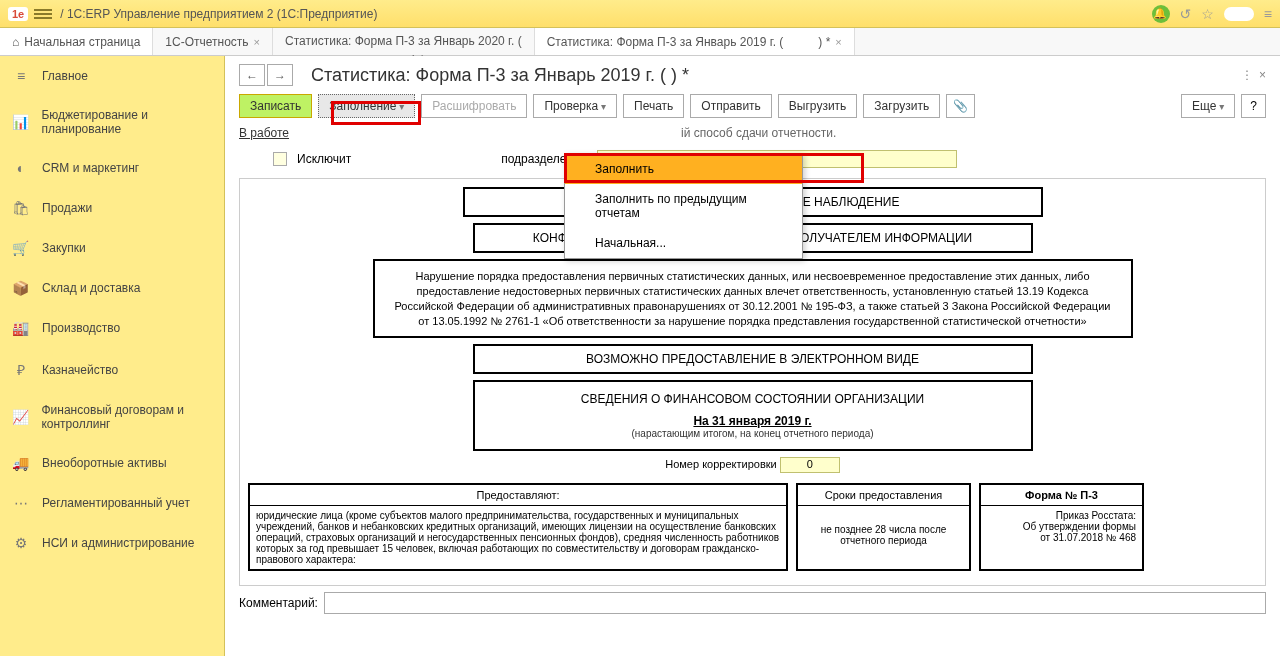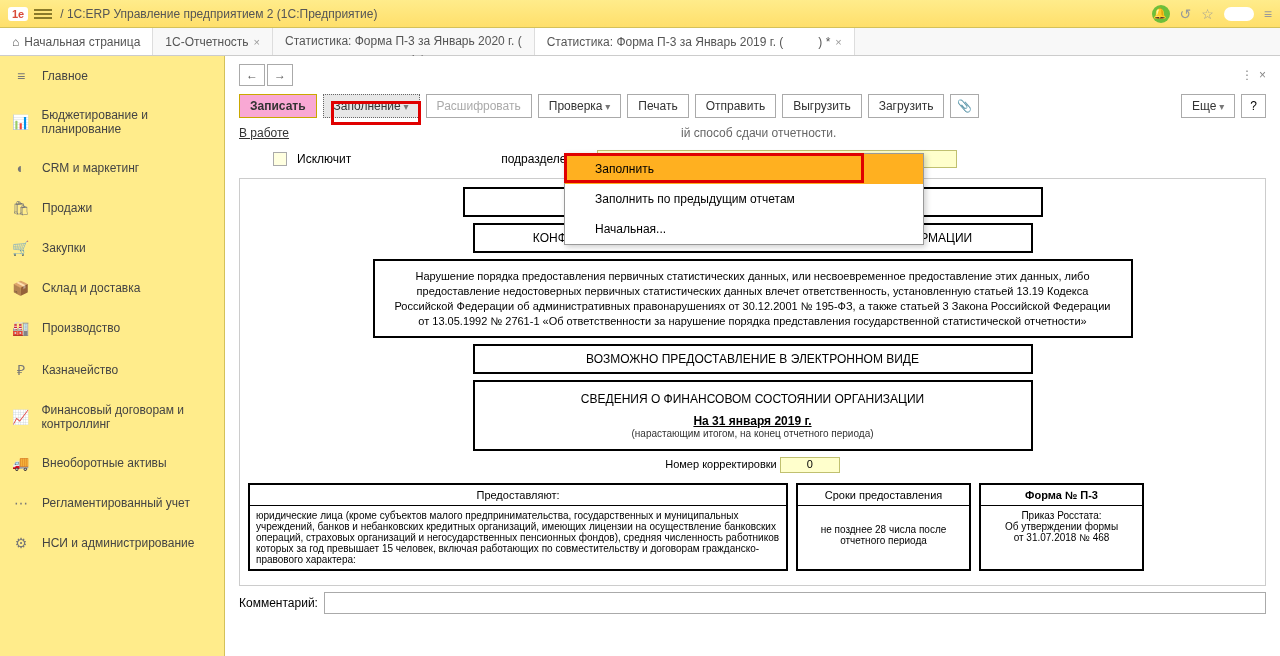--- a/index.html
+++ b/index.html
@@ -23,21 +23,21 @@
 .sidebar-item .side-ico { width: 18px; text-align: center; color: #777; font-size: 14px; }
 .content { flex: 1; position: relative; background: #fff; overflow: hidden; }
 .content-header { padding: 8px 14px 4px; display: flex; align-items: center; gap: 8px; }
 .nav-btns { display: flex; gap: 2px; }
 .nav-btn { border: 1px solid #aaa; background: #fff; width: 26px; height: 22px; display: inline-flex; align-items: center; justify-content: center; cursor: pointer; font-size: 12px; color: #555; }
 .page-title { font-size: 18px; color: #333; margin-left: 10px; }
 .content-close { margin-left: auto; display: flex; gap: 6px; color: #888; }
 .content-close span { cursor: pointer; }
 .toolbar { padding: 4px 14px; display: flex; gap: 6px; align-items: center; }
 .btn { border: 1px solid #aaa; background: #fff; padding: 4px 10px; font-size: 12px; cursor: pointer; color: #333; }
-.btn.yellow { background: #f9a8d4; border-color: #c9a800; font-weight: bold; }
+.btn.yellow { background: #bef264; border-color: #c9a800; font-weight: normal; }
 .btn.disabled { color: #aaa; }
 .btn.dropdown::after { content: " ▾"; font-size: 10px; color: #777; }
 .toolbar-right { margin-left: auto; display: flex; gap: 6px; }
 .attach-btn { border: 1px solid #aaa; padding: 4px 6px; cursor: pointer; }
 .help-btn { border: 1px solid #aaa; padding: 4px 8px; cursor: pointer; }
 .status-row { padding: 4px 14px; display: flex; align-items: center; gap: 12px; font-size: 12px; }
 .status-link { color: #333; text-decoration: underline; cursor: pointer; }
 .status-text { color: #666; }
 .form-row { padding: 6px 14px 10px; display: flex; align-items: center; gap: 10px; font-size: 12px; }
 .chk { width: 14px; height: 14px; border: 1px solid #aaa; background: #ffffe0; display: inline-block; }
@@ -50,21 +50,21 @@
 .underline { text-decoration: underline; font-weight: bold; }
 .small-note { font-size: 10px; color: #333; }
 .corr-row { text-align: center; margin: 6px 0 10px; font-size: 11px; }
 .corr-field { display: inline-block; background: #ffffcc; border: 1px solid #c0c070; width: 60px; height: 16px; text-align: center; vertical-align: middle; }
 .bottom-table { display: flex; gap: 8px; margin: 0 4px; }
 .bt-col { border: 2px solid #000; font-size: 10px; }
 .bt-head { border-bottom: 1px solid #000; padding: 4px; text-align: center; font-size: 11px; }
 .bt-body { padding: 4px 6px; }
 .comment-row { padding: 6px 14px; display: flex; align-items: center; gap: 6px; }
 .comment-field { flex: 1; border: 1px solid #aaa; height: 22px; }
-.dropdown-menu { position: absolute; top: 97px; left: 339px; width: 360px; background: #fff; border: 1px solid #999; box-shadow: 2px 2px 6px rgba(0,0,0,.2); z-index: 10; }
+.dropdown-menu { position: absolute; top: 97px; left: 339px; width: 239px; background: #fff; border: 1px solid #999; box-shadow: 2px 2px 6px rgba(0,0,0,.2); z-index: 10; }
 .dropdown-menu .m-item { padding: 8px 30px; font-size: 12px; cursor: pointer; }
 .dropdown-menu .m-item.hl { background: #ffb020; }
 .red-box { position: absolute; border: 3px solid #e00000; pointer-events: none; z-index: 20; }
 </style>
 </head>
 <body>
 
 <div class="title-bar">
   <span class="logo1c">1e</span>
   <span class="hamburger">
@@ -154,20 +154,21 @@
         <span>НСИ и администрирование</span>
       </div>
   </div>
 
   <div class="content">
     <div class="content-header">
       <div class="nav-btns">
         <span class="nav-btn">←</span>
         <span class="nav-btn">→</span>
       </div>
+      <span class="page-title">Статистика: Форма П-3 за Январь 2019 г. (                    ) *</span>
       <div class="content-close">
         <span>⋮</span>
         <span>×</span>
       </div>
     </div>
 
     <div class="toolbar">
       <button class="btn yellow">Записать</button>
       <button class="btn dropdown" style="background:#e8e8e8;border:1px dotted #666">Заполнение</button>
       <button class="btn disabled">Расшифровать</button>
@@ -215,21 +216,21 @@
         <div class="bt-col" style="flex:0 0 540px">
           <div class="bt-head">Предоставляют:</div>
           <div class="bt-body">юридические лица (кроме субъектов малого предпринимательства, государственных и муниципальных учреждений, банков и небанковских кредитных организаций, имеющих лицензии на осуществление банковских операций, страховых организаций и негосударственных пенсионных фондов), средняя численность работников которых за год превышает 15 человек, включая работающих по совместительству и договорам гражданско-правового характера:</div>
         </div>
         <div class="bt-col" style="flex:0 0 175px">
           <div class="bt-head">Сроки предоставления</div>
           <div class="bt-body" style="text-align:center;padding-top:18px">не позднее 28 числа после отчетного периода</div>
         </div>
         <div class="bt-col" style="flex:0 0 165px">
           <div class="bt-head" style="font-weight:bold">Форма № П-3</div>
-          <div class="bt-body" style="text-align:center">
+          <div class="bt-body" style="text-align:right">
             <div>Приказ Росстата:</div>
             <div>Об утверждении формы</div>
             <div>от 31.07.2018 № 468</div>
           </div>
         </div>
       </div>
     </div>
 
     <div class="comment-row">
       <span>Комментарий:</span>

